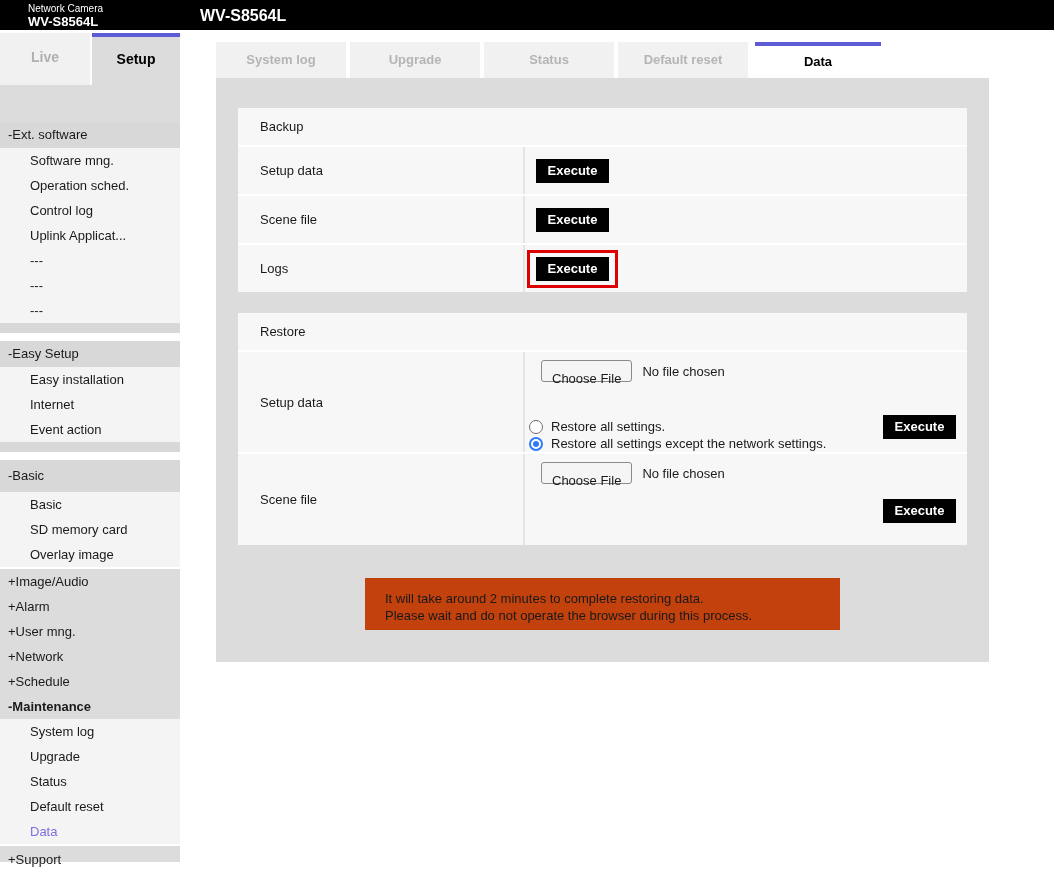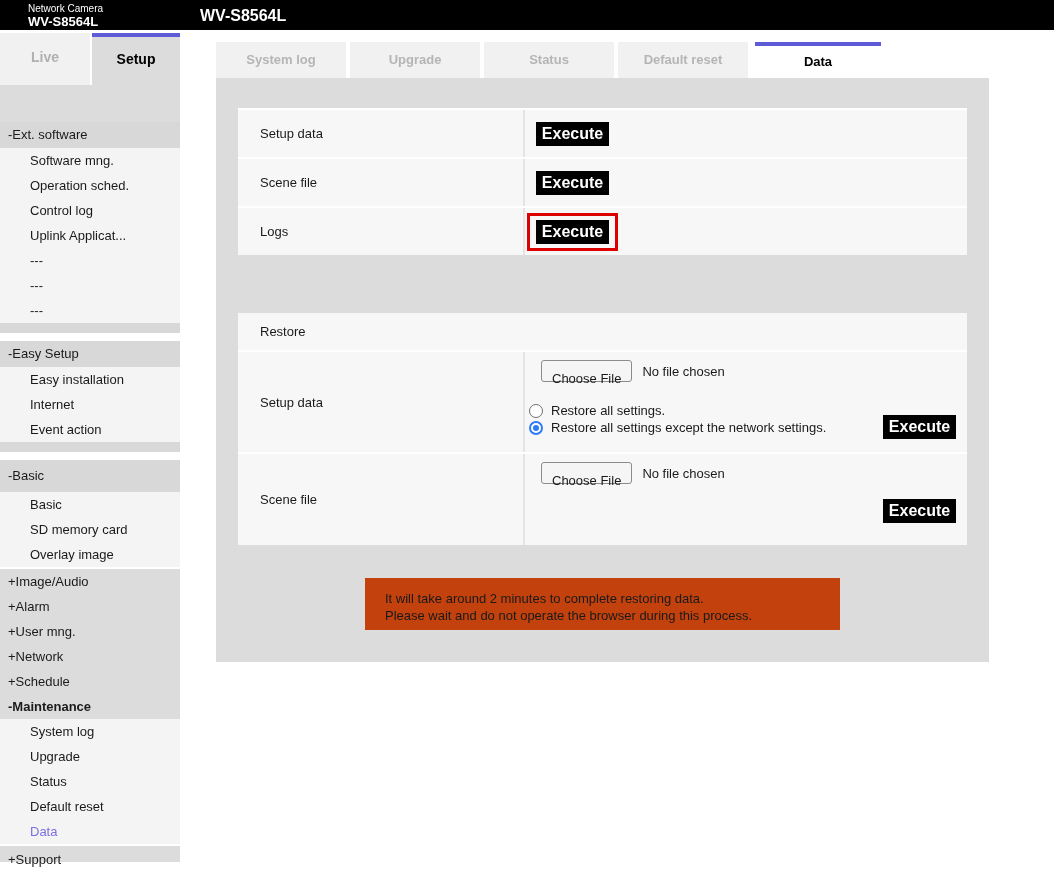--- a/index.html
+++ b/index.html
@@ -49,34 +49,34 @@
   .tbl-head { height:37px; line-height:37px; padding-left:22px; background:#f7f7f7; }
   .tbl-row { display:flex; margin-top:2px; background:#f7f7f7; }
   .cell-label { width:285px; padding-left:22px; background:#f7f7f7; display:flex; align-items:center;text-align:center; }
   .cell-content { flex:1; background:#f7f7f7; border-left:2px solid #e4e4e4; position:relative; }
 
   .backup-tbl { top:30px; }
   .backup-row { height:47px; }
   .backup-row .cell-content { display:flex; align-items:center; }
 
   .btn-exec { width:73px; height:24px; background:#000; color:#fff; font-weight:bold;
-              font-size:16px; text-align:center; line-height:24px; cursor:pointer; }
+              font-size:13px; text-align:center; line-height:24px; cursor:pointer; }
   .exec-plain { margin-left:11px; }
   .highlight-box { margin-left:2px; border:3px solid #dd0000; padding:4px 6px; }
 
   .restore-tbl { top:235px; }
   .row-restore-setup { height:100px; }
   .row-restore-scene { height:91px; }
 
   .file-row { display:flex; align-items:center; padding-top:8px; padding-left:16px; }
   .btn-file { height:22px; padding:8px 10px; background:#f5f5f5; border:1px solid #8b8b8b;
               border-radius:3px; line-height:20px; cursor:pointer; }
   .file-status { margin-left:10px; }
 
-  .radio-rows { margin-top:20px; padding-left:4px; }
+  .radio-rows { margin-top:36px; padding-left:4px; }
   .radio-row { height:17px; display:flex; align-items:center; cursor:pointer; }
   .radio { width:14px; height:14px; border-radius:50%; background:#fff; border:1px solid #6f6f6f;
            flex:0 0 14px; position:relative; }
   .radio.checked { border:2px solid #2f7bf6; }
   .radio.checked::after { content:""; position:absolute; left:2px; top:2px; width:6px; height:6px;
                           border-radius:50%; background:#2f7bf6; }
   .radio-label { margin-left:8px; }
 
   .exec-setup { position:absolute; right:11px; bottom:13px; }
   .exec-scene { position:absolute; right:11px; top:45px; }
@@ -160,20 +160,21 @@
   <div class="ctab">System log</div>
   <div class="ctab">Upgrade</div>
   <div class="ctab">Status</div>
   <div class="ctab">Default reset</div>
   <div class="ctab active">Data</div>
 </div>
 
 <div class="panel">
 
   <div class="tbl backup-tbl">
+    <div class="tbl-head">Backup</div>
 
     <div class="tbl-row backup-row">
       <div class="cell-label">Setup data</div>
       <div class="cell-content">
         <div class="btn-exec exec-plain">Execute</div>
       </div>
     </div>
 
     <div class="tbl-row backup-row">
       <div class="cell-label">Scene file</div>

